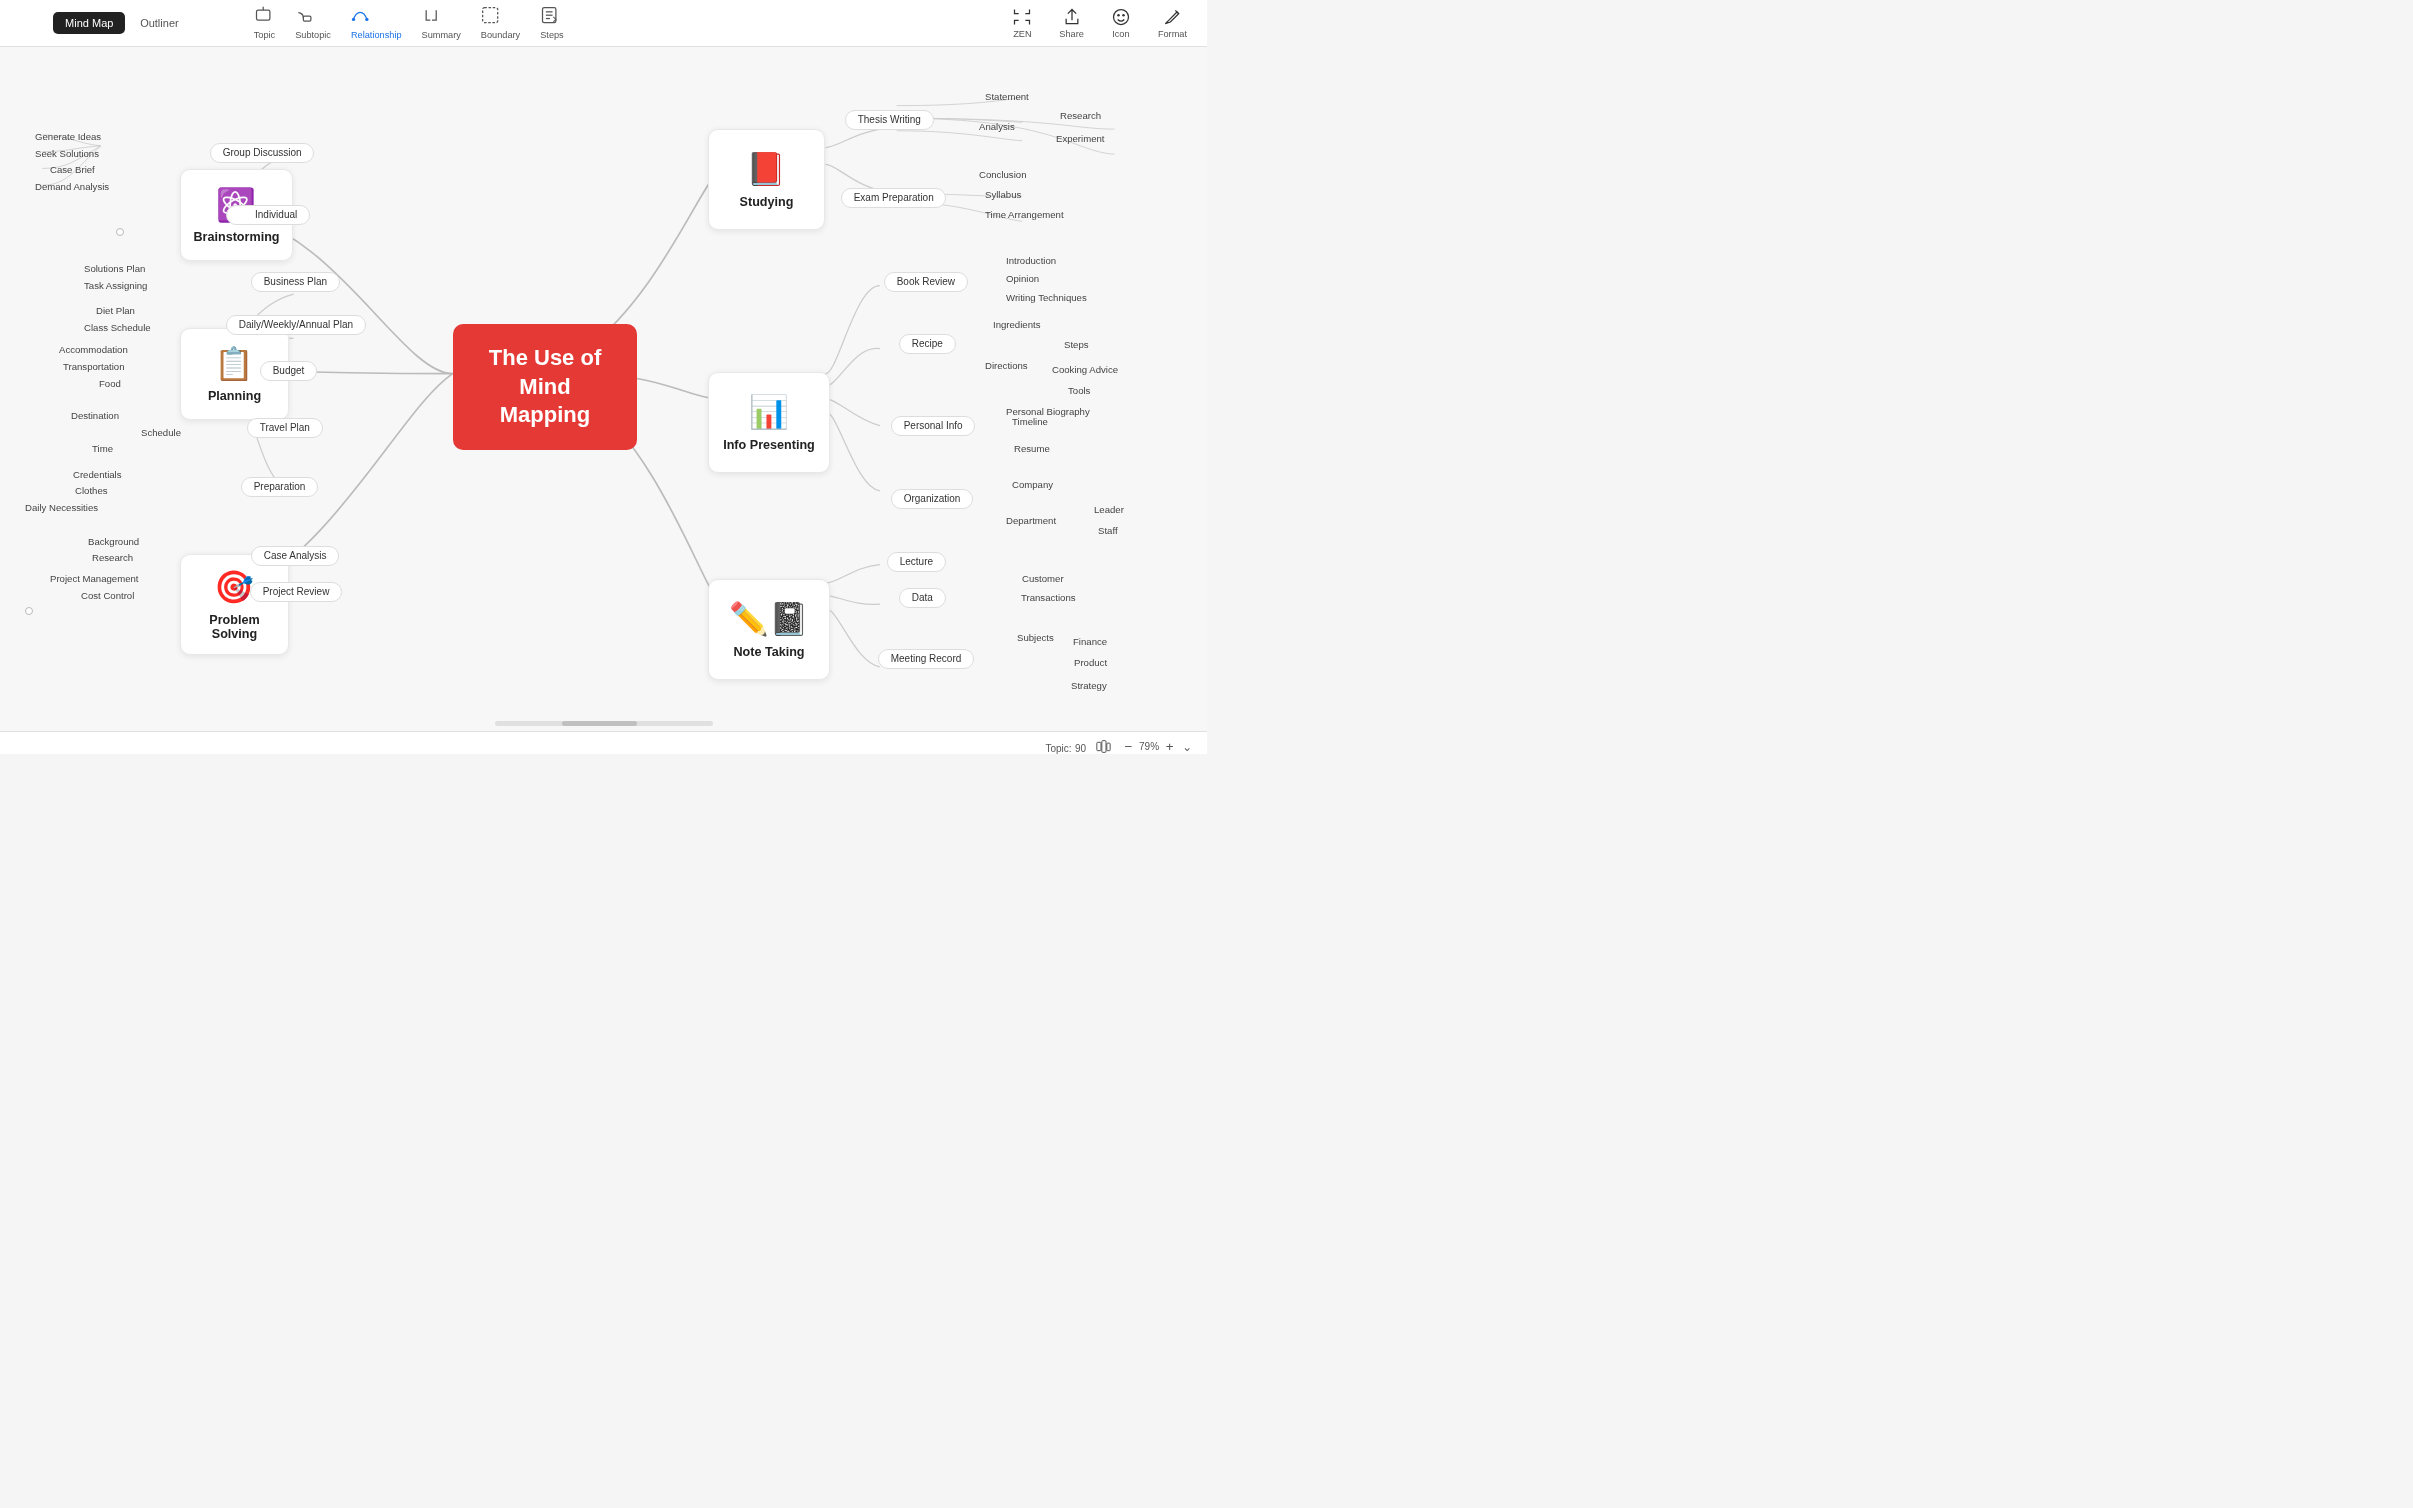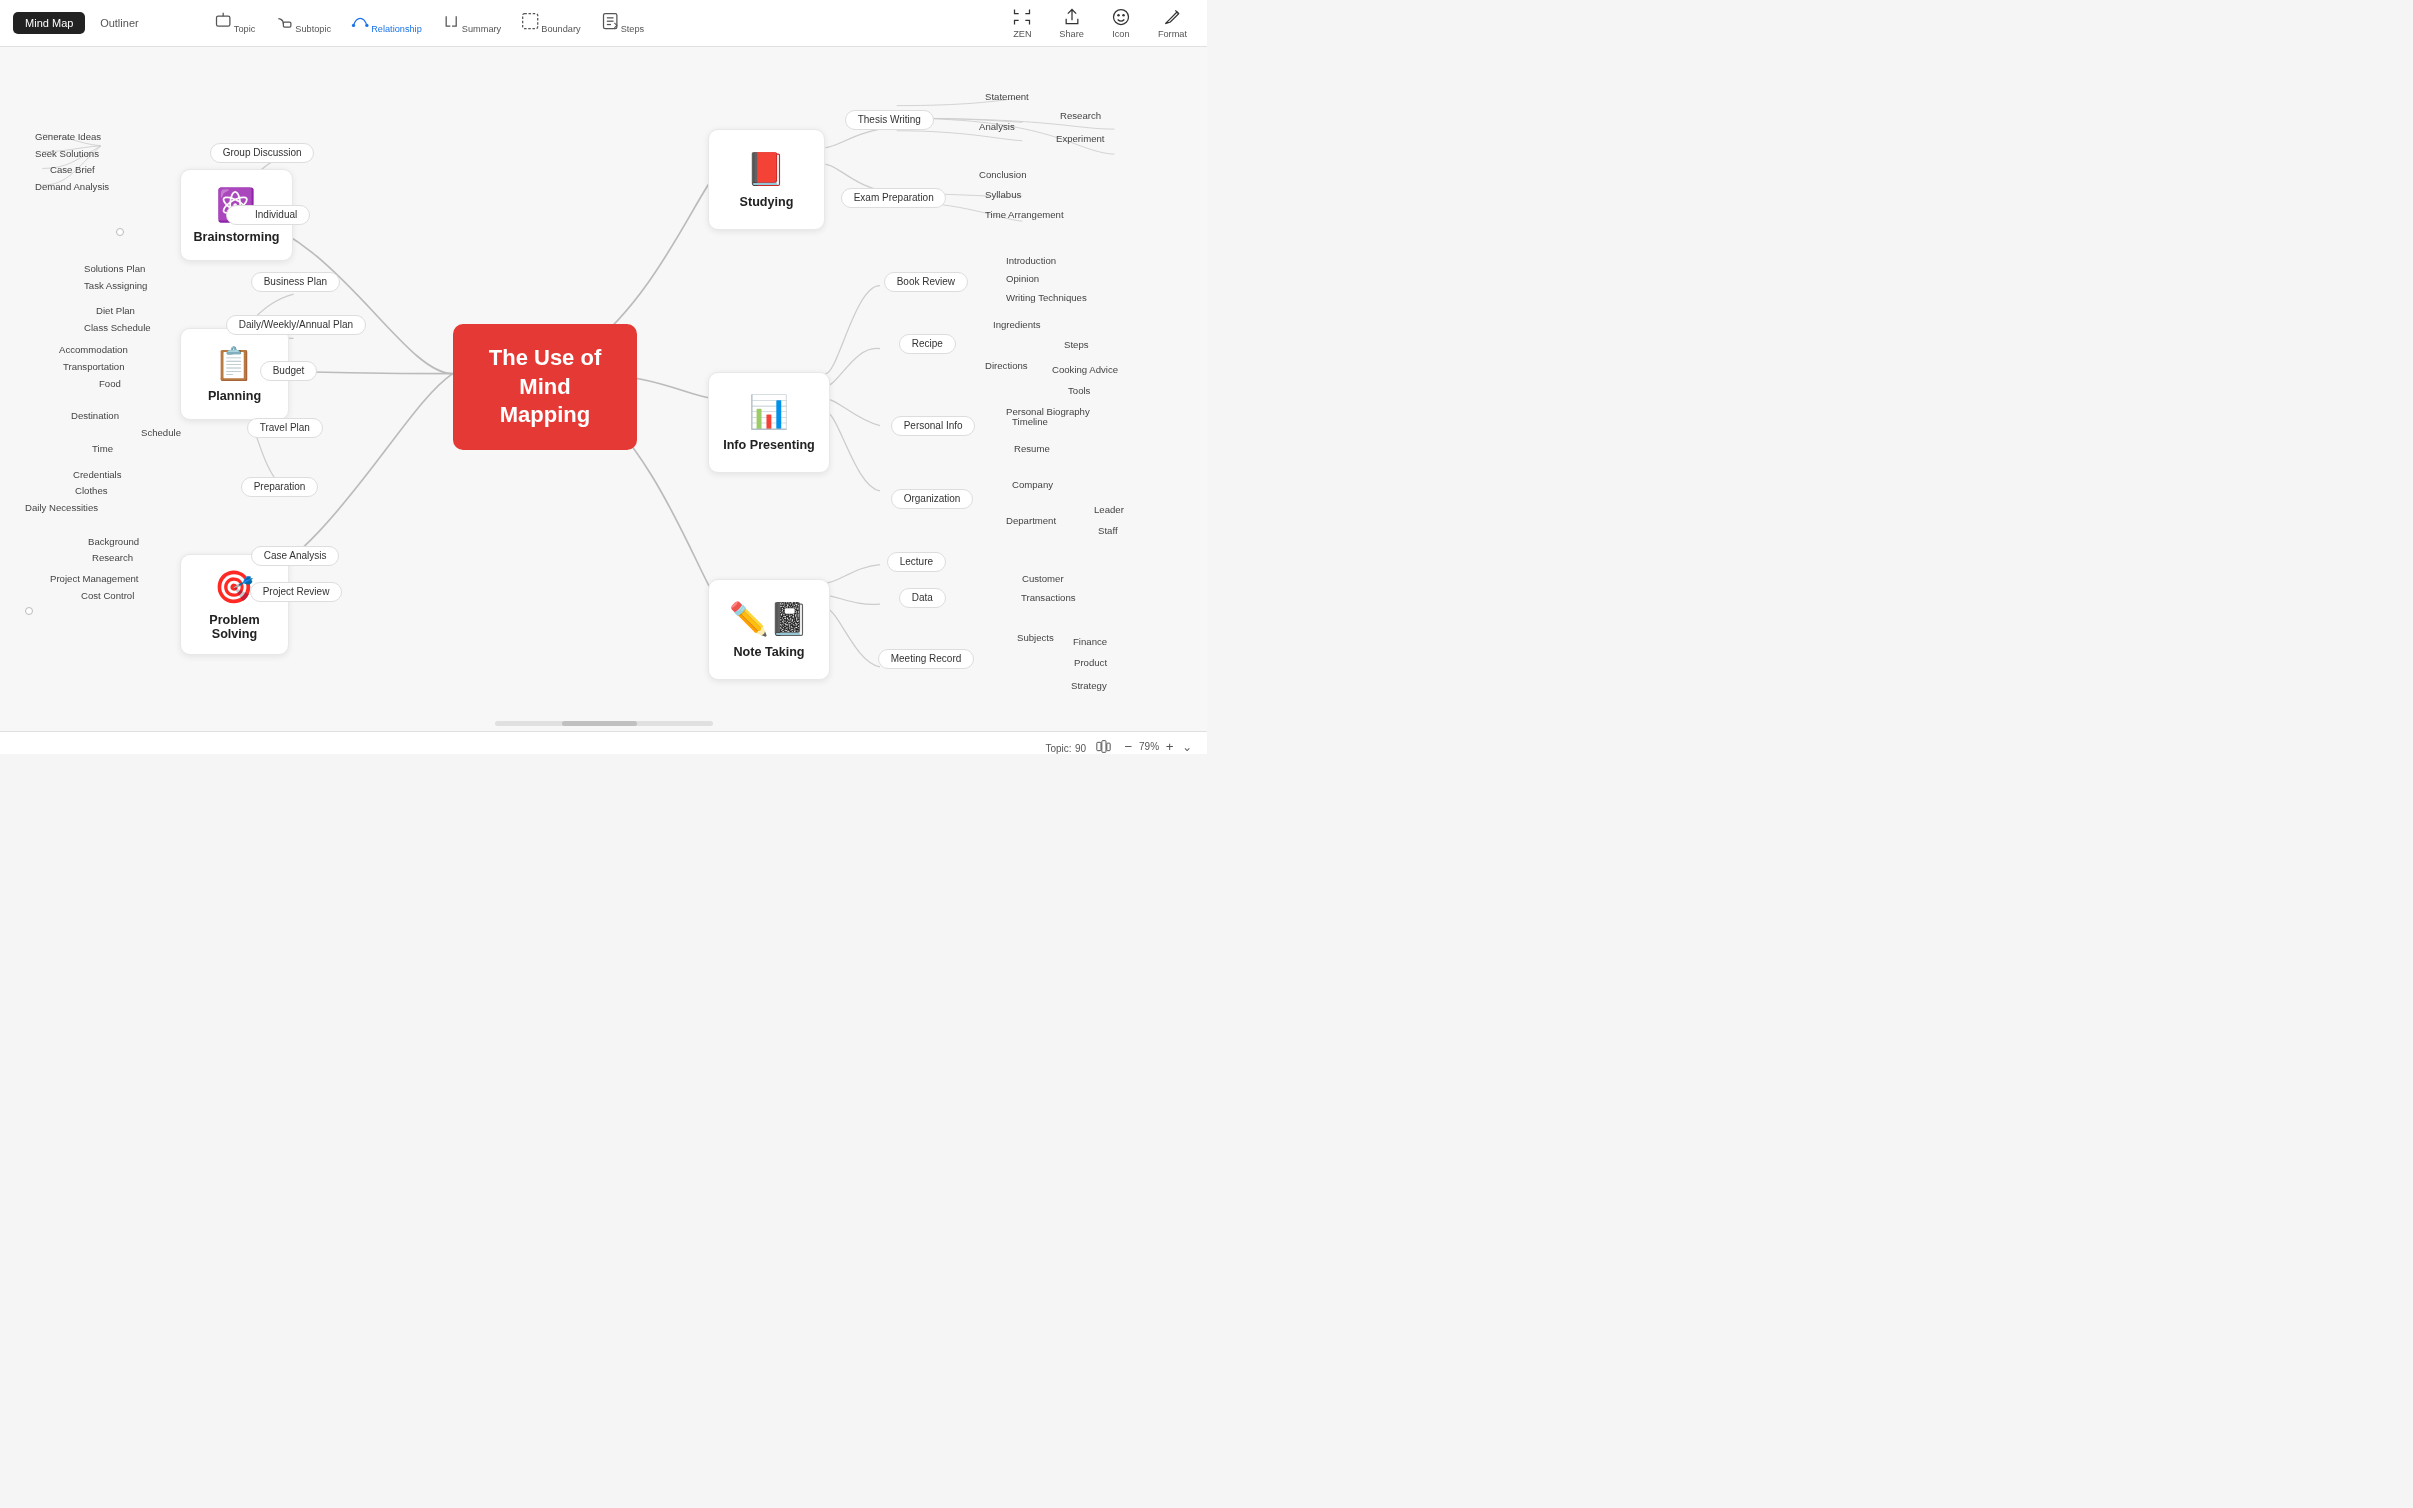--- a/index.html
+++ b/index.html
@@ -21,20 +21,21 @@
       border-bottom: 0.8px solid #e0e0e0;
       display: flex;
       align-items: center;
       z-index: 100;
     }
     .toolbar-tabs {
       display: flex;
       align-items: center;
       padding: 0 13.4px;
       gap: 3.4px;
+      margin-left: 40px;
     }
     .tab {
       padding: 5px 11.7px;
       border-radius: 5px;
       font-size: 11px;
       cursor: pointer;
       font-weight: 500;
     }
     .tab.active {
       background: #222;
@@ -44,22 +45,22 @@
       color: #555;
     }
     .toolbar-tools {
       display: flex;
       align-items: center;
       gap: 20px;
       margin-left: 50px;
     }
     .tool-item {
       display: flex;
-      flex-direction: row;
-      align-items: flex-end;
+      flex-direction: column;
+      align-items: flex-start;
       gap: 1.7px;
       cursor: pointer;
       color: #333;
     }
     .tool-item.active {
       color: #1a73e8;
     }
     .tool-icon {
       font-size: 17px;
       line-height: 1;

